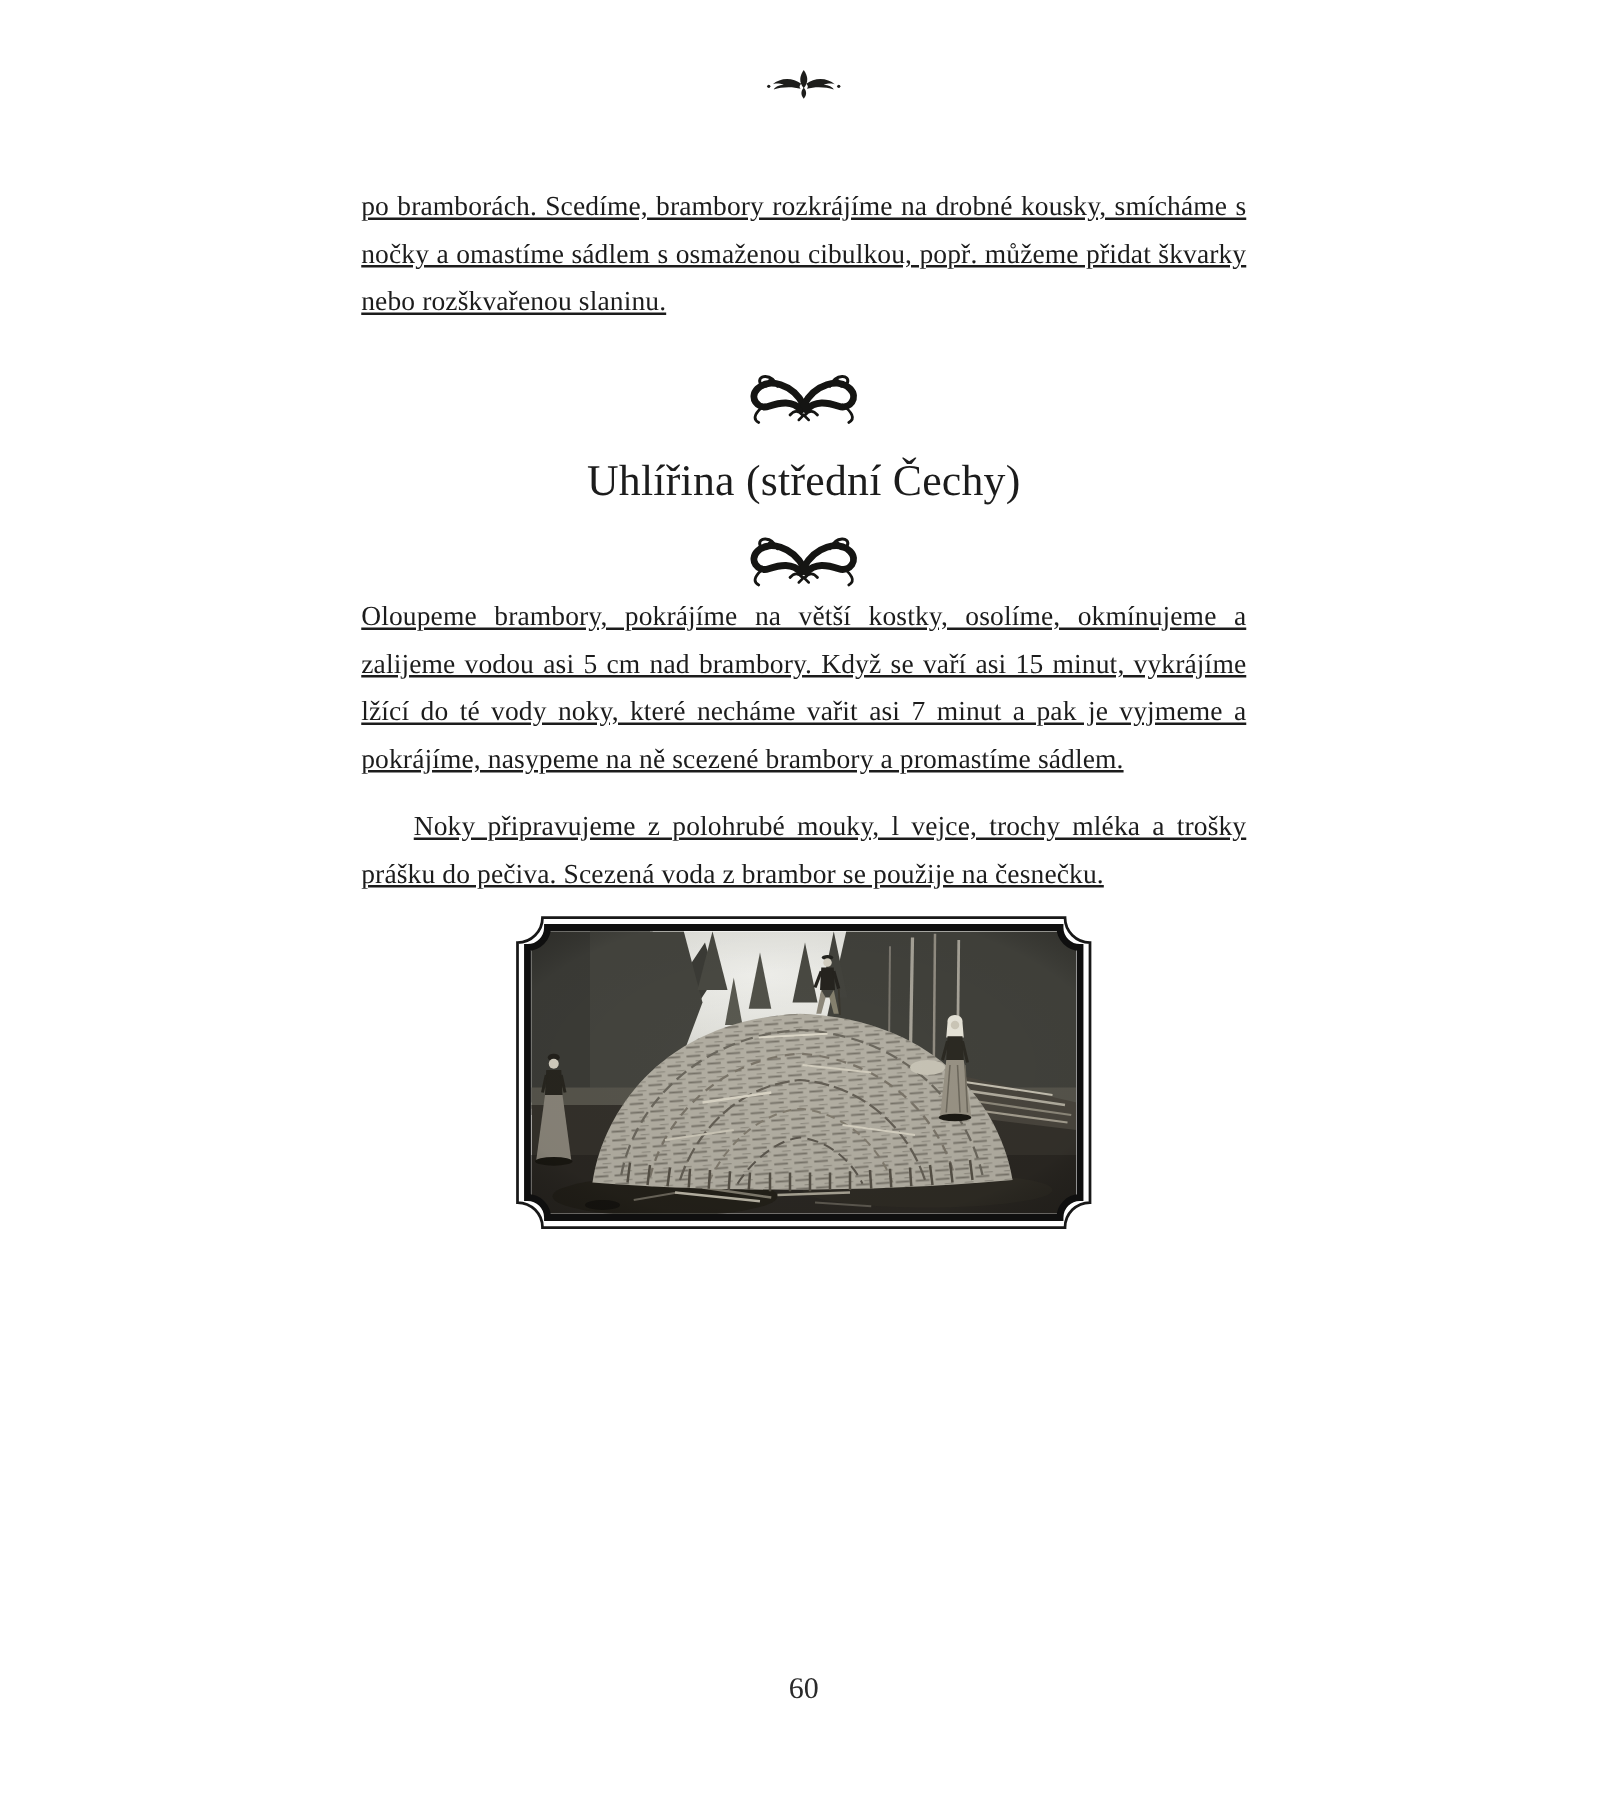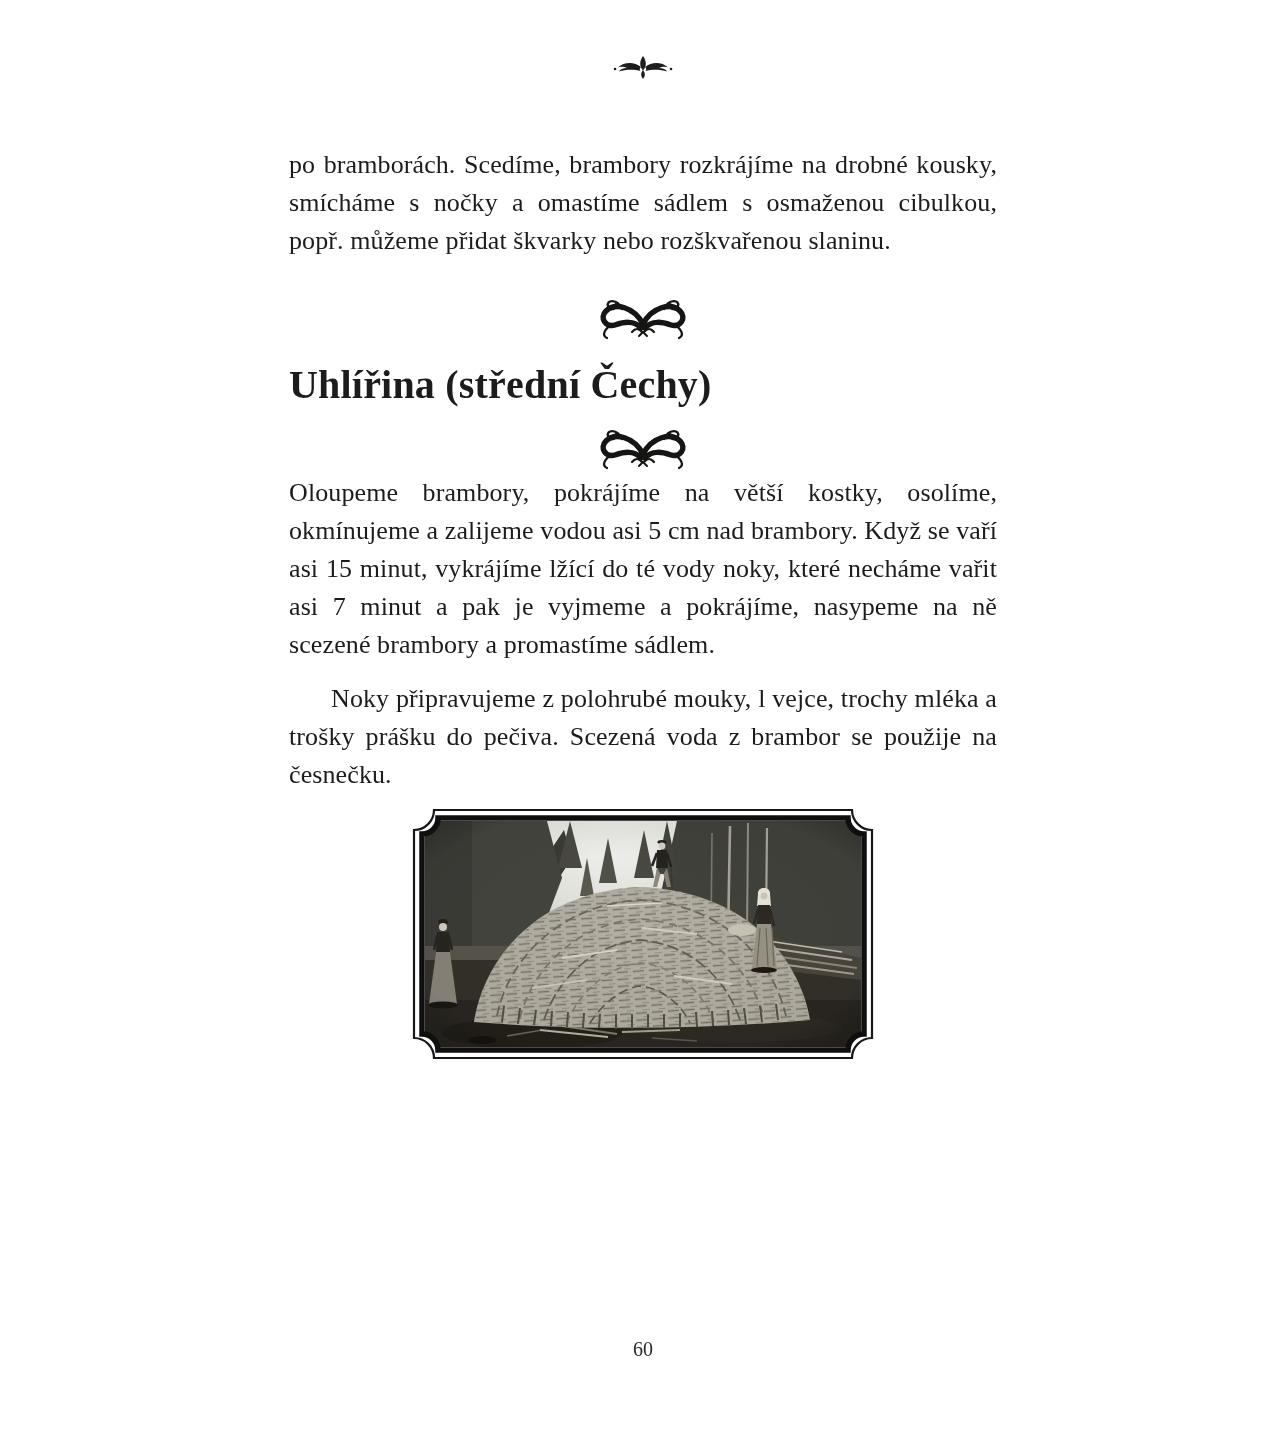--- a/index.html
+++ b/index.html
@@ -18,55 +18,56 @@
     padding-top: 54px;
     display: flex;
     justify-content: center;
   }
   .text-col {
     width: 708px;
     margin: 0 auto;
   }
   .body-text {
     margin-top: 64px;
-    font-size: 26px;
+    font-size: 22px;
     line-height: 38px;
     text-align: justify;
     text-justify: inter-word;
     letter-spacing: 0.1px;
+    text-decoration: underline;
   }
   .body-text.follow { margin-top: 0; }
   .body-text.indent { text-indent: 42px; margin-top: 16px; }
   .divider {
     margin-top: 34px;
     display: flex;
     justify-content: center;
   }
   .divider.second { margin-top: 16px; }
   .section-title {
     margin-top: 18px;
-    font-size: 40px;
+    font-size: 35px;
     line-height: 46px;
-    font-weight: bold;
-    text-align: left;
+    font-weight: normal;
+    text-align: center;
     letter-spacing: 0.2px;
   }
   .section-body { margin-top: 26px; }
   .photo-figure {
     margin: 14px auto 0 auto;
     width: 462px;
     height: 252px;
   }
   .page-number {
     position: absolute;
     left: 0;
     right: 0;
     top: 1338px;
     text-align: center;
-    font-size: 20px;
+    font-size: 24px;
     color: #2a2a2a;
   }
   svg { display: block; }
 </style>
 </head>
 <body>
 
 <div class="page">
 
   <div class="top-fleuron">

